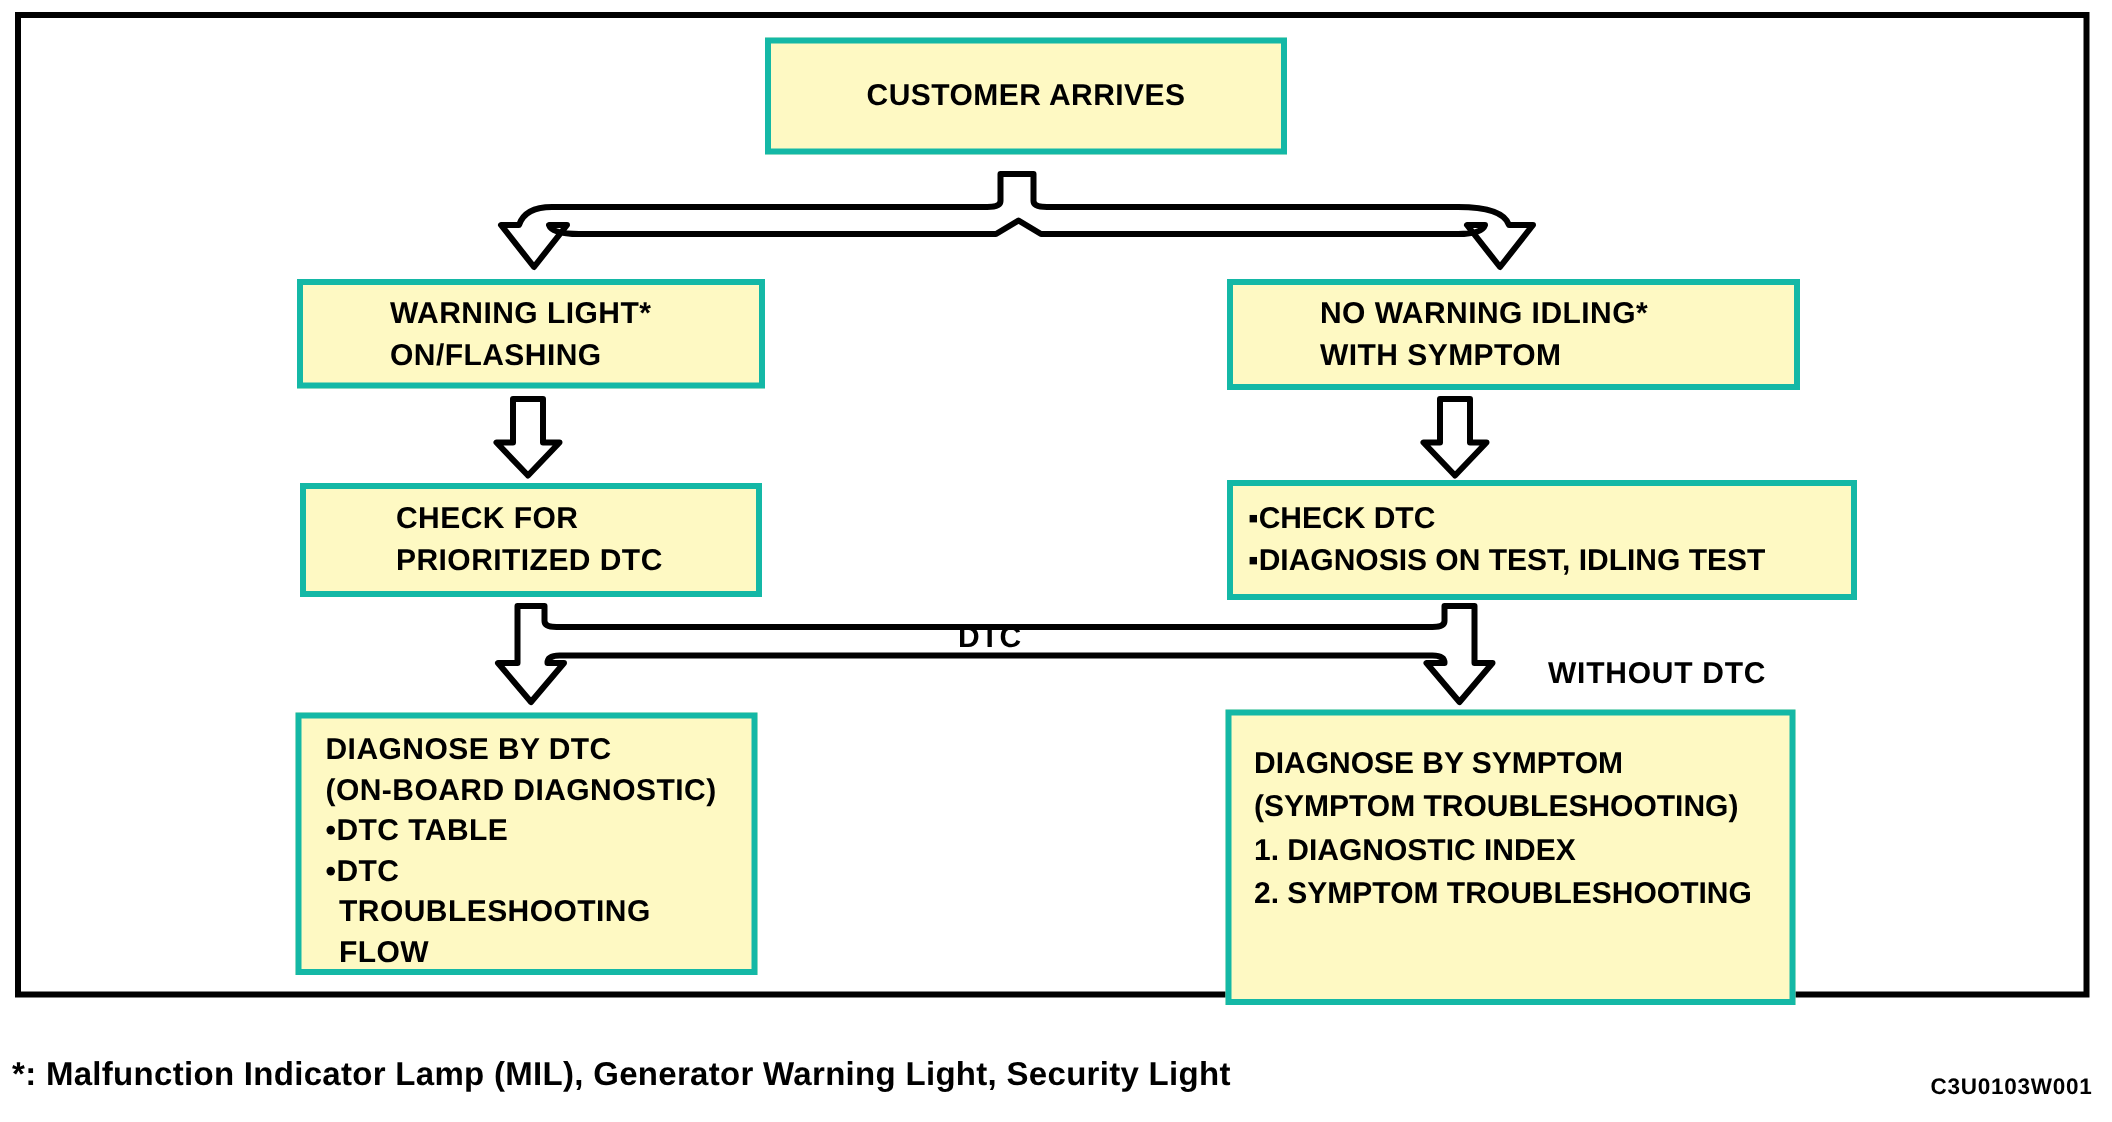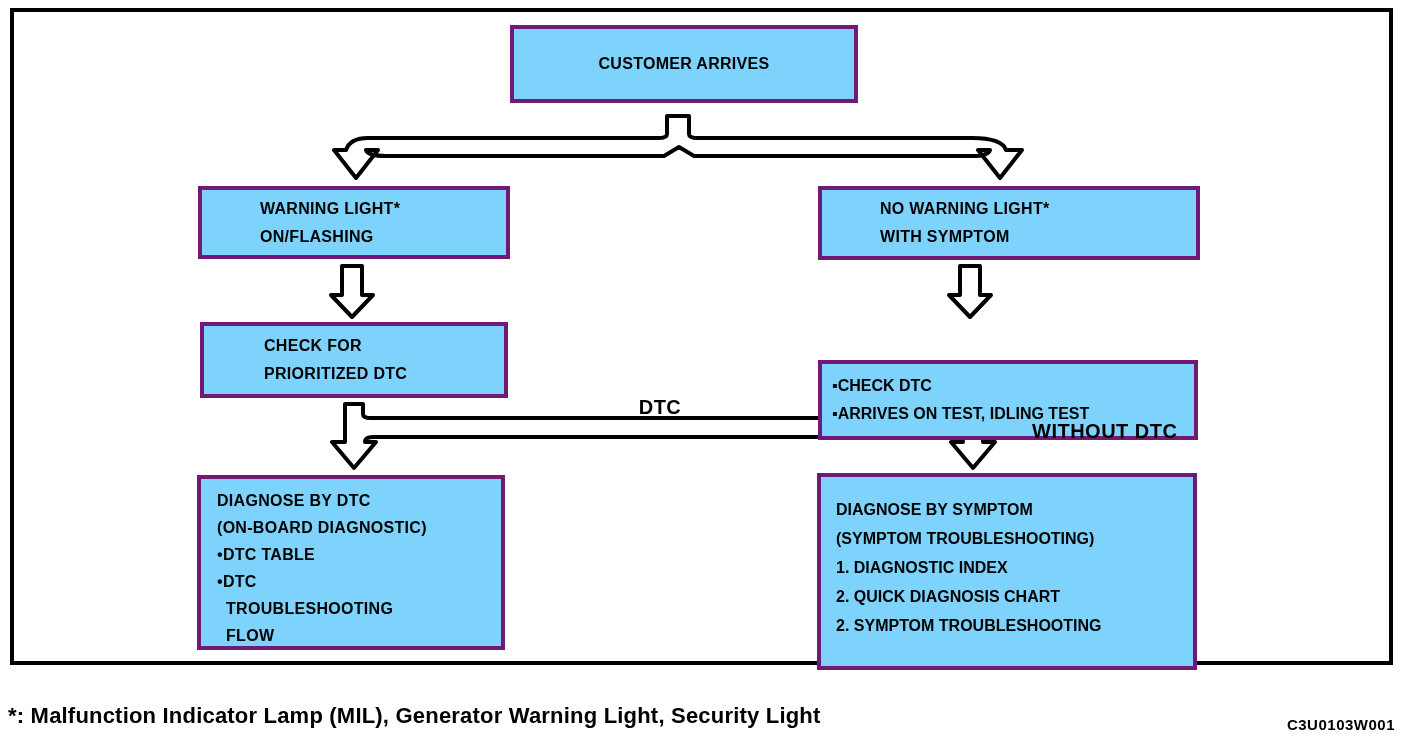--- a/index.html
+++ b/index.html
@@ -10,38 +10,39 @@
     font-family:"Liberation Sans", sans-serif;
     color:#000;
     overflow:hidden;
   }
   .outer-border{
     position:absolute;left:10px;top:8px;width:1383px;height:657px;
     border:4px solid #000;box-sizing:border-box;
   }
   .fc-box{
     position:absolute;box-sizing:border-box;
-    border:4px solid #701a75;background:#7dd3fc;
+    border:4px solid #14b8a6;background:#fef9c3;
     display:flex;flex-direction:column;justify-content:center;
-    font-weight:bold;font-size:16px;line-height:28px;
+    font-weight:bold;font-size:20px;line-height:28px;
     letter-spacing:0.3px;white-space:nowrap;
   }
   .fc-box .ln{display:block;}
   .fc-box .indent{padding-left:9px;}
   #box-customer{left:510px;top:25px;width:348px;height:78px;align-items:center;}
   #box-warning{left:198px;top:186px;width:312px;height:73px;padding-left:58px;}
   #box-nowarning{left:818px;top:186px;width:382px;height:74px;padding-left:58px;}
   #box-checkfor{left:200px;top:322px;width:308px;height:76px;padding-left:60px;}
-  #box-checkdtc{left:818px;top:320px;width:380px;height:80px;padding-left:10px;letter-spacing:0px;margin-top:40px;}
+  #box-checkdtc{left:818px;top:320px;width:420px;height:80px;padding-left:10px;letter-spacing:0px;}
   #box-diagdtc{left:197px;top:475px;width:308px;height:175px;padding:8px 0 0 16px;justify-content:flex-start;line-height:27px;}
   #box-diagsym{left:817px;top:473px;width:380px;height:197px;padding:18px 0 0 15px;justify-content:flex-start;line-height:29px;letter-spacing:0px;}
   .arrow-layer{position:absolute;left:0;top:0;width:1408px;height:748px;}
   .flow-label{
     position:absolute;font-weight:bold;font-size:20px;letter-spacing:0.5px;
     white-space:nowrap;
+    margin-top:18px;
   }
   #label-dtc{left:630px;top:396px;width:60px;text-align:center;}
   #label-withoutdtc{left:1032px;top:420px;}
   .figure-code{
     position:absolute;right:13px;top:668px;
     font-weight:bold;font-size:15px;letter-spacing:0.5px;margin-top:48px;
   }
   .footnote{
     position:absolute;left:8px;top:703px;
     font-weight:bold;font-size:22px;letter-spacing:0.2px;white-space:nowrap;
@@ -74,48 +75,47 @@
   <div class="fc-box" id="box-customer">
     <span class="ln">CUSTOMER ARRIVES</span>
   </div>
 
   <div class="fc-box" id="box-warning">
     <span class="ln">WARNING LIGHT*</span>
     <span class="ln">ON/FLASHING</span>
   </div>
 
   <div class="fc-box" id="box-nowarning">
-    <span class="ln">NO WARNING LIGHT*</span>
+    <span class="ln">NO WARNING IDLING*</span>
     <span class="ln">WITH SYMPTOM</span>
   </div>
 
   <div class="fc-box" id="box-checkfor">
     <span class="ln">CHECK FOR</span>
     <span class="ln">PRIORITIZED DTC</span>
   </div>
 
   <div class="fc-box" id="box-checkdtc">
     <span class="ln">▪CHECK DTC</span>
-    <span class="ln">▪ARRIVES ON TEST, IDLING TEST</span>
+    <span class="ln">▪DIAGNOSIS ON TEST, IDLING TEST</span>
   </div>
 
   <div class="fc-box" id="box-diagdtc">
     <span class="ln">DIAGNOSE BY DTC</span>
     <span class="ln">(ON-BOARD DIAGNOSTIC)</span>
     <span class="ln">•DTC TABLE</span>
     <span class="ln">•DTC</span>
     <span class="ln indent">TROUBLESHOOTING</span>
     <span class="ln indent">FLOW</span>
   </div>
 
   <div class="fc-box" id="box-diagsym">
     <span class="ln">DIAGNOSE BY SYMPTOM</span>
     <span class="ln">(SYMPTOM TROUBLESHOOTING)</span>
     <span class="ln">1. DIAGNOSTIC INDEX</span>
-    <span class="ln">2. QUICK DIAGNOSIS CHART</span>
     <span class="ln">2. SYMPTOM TROUBLESHOOTING</span>
   </div>
 
   <div class="flow-label" id="label-dtc">DTC</div>
   <div class="flow-label" id="label-withoutdtc">WITHOUT DTC</div>
 
   <div class="figure-code">C3U0103W001</div>
   <div class="footnote">*: Malfunction Indicator Lamp (MIL), Generator Warning Light, Security Light</div>
 
 </div>

